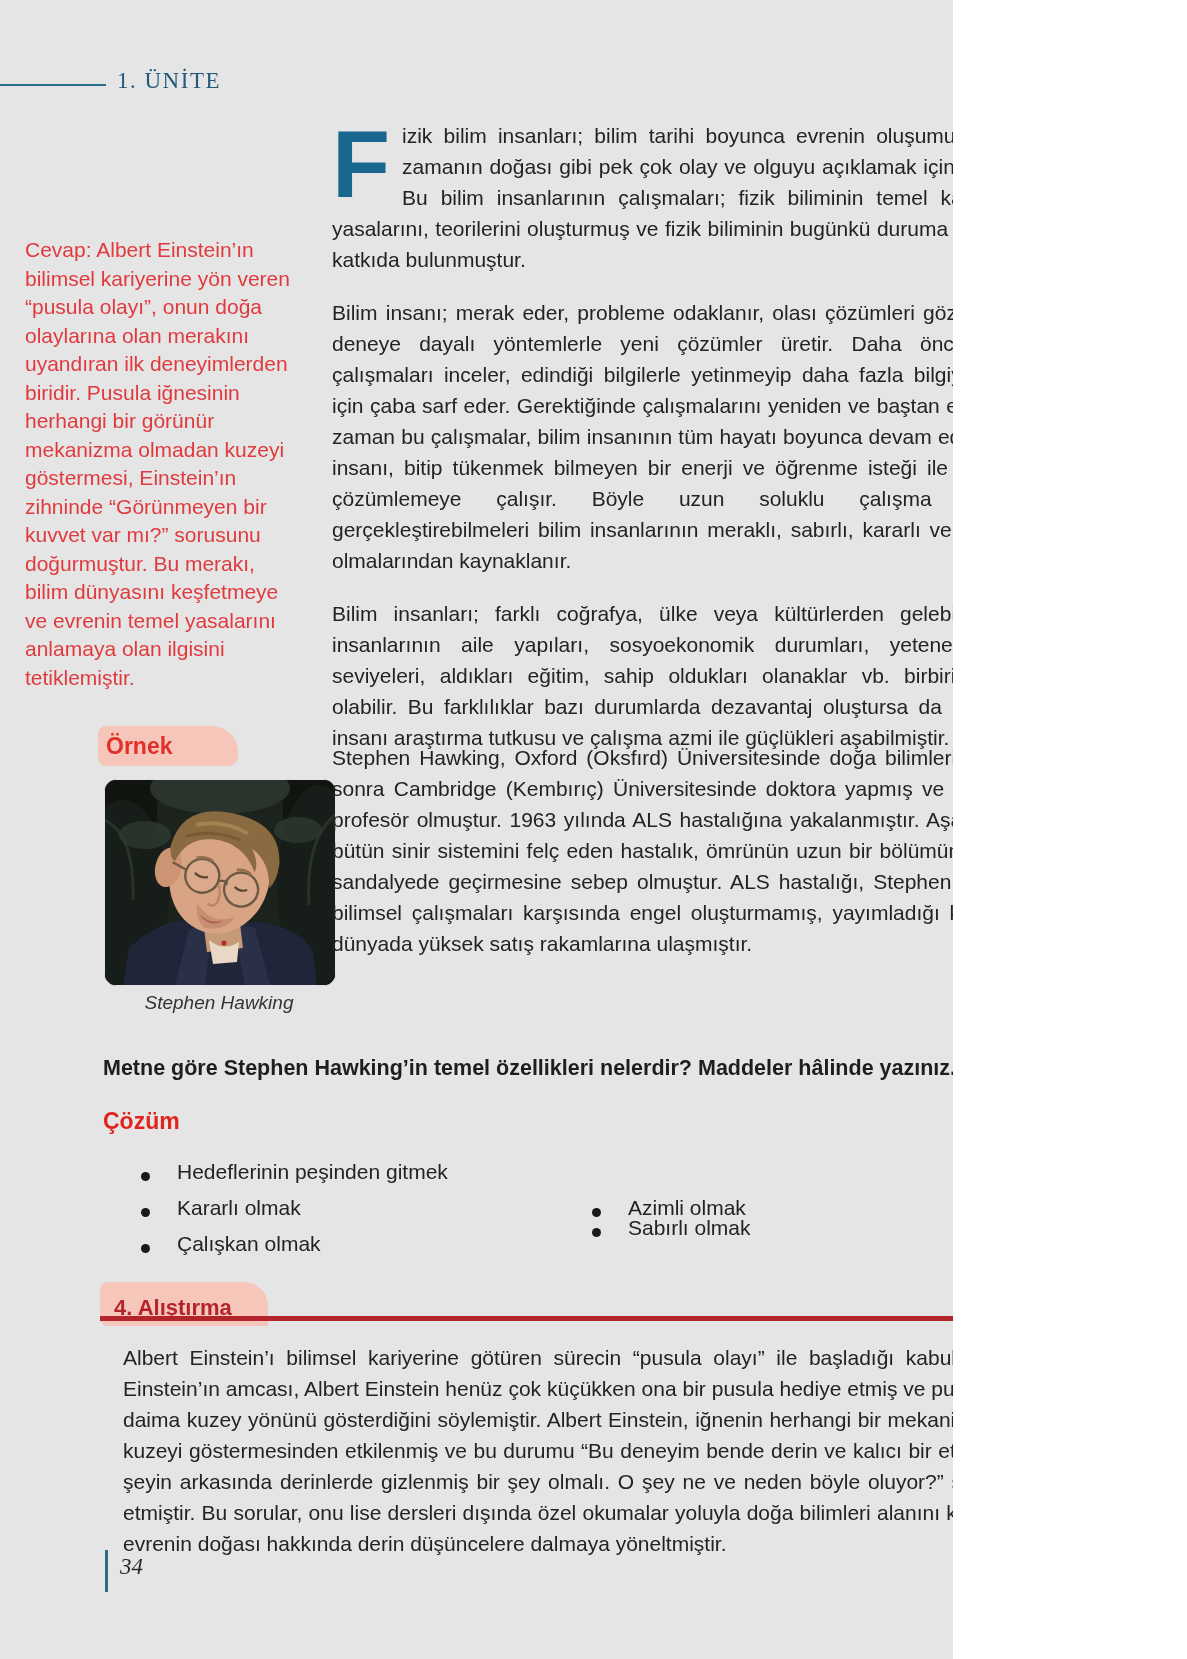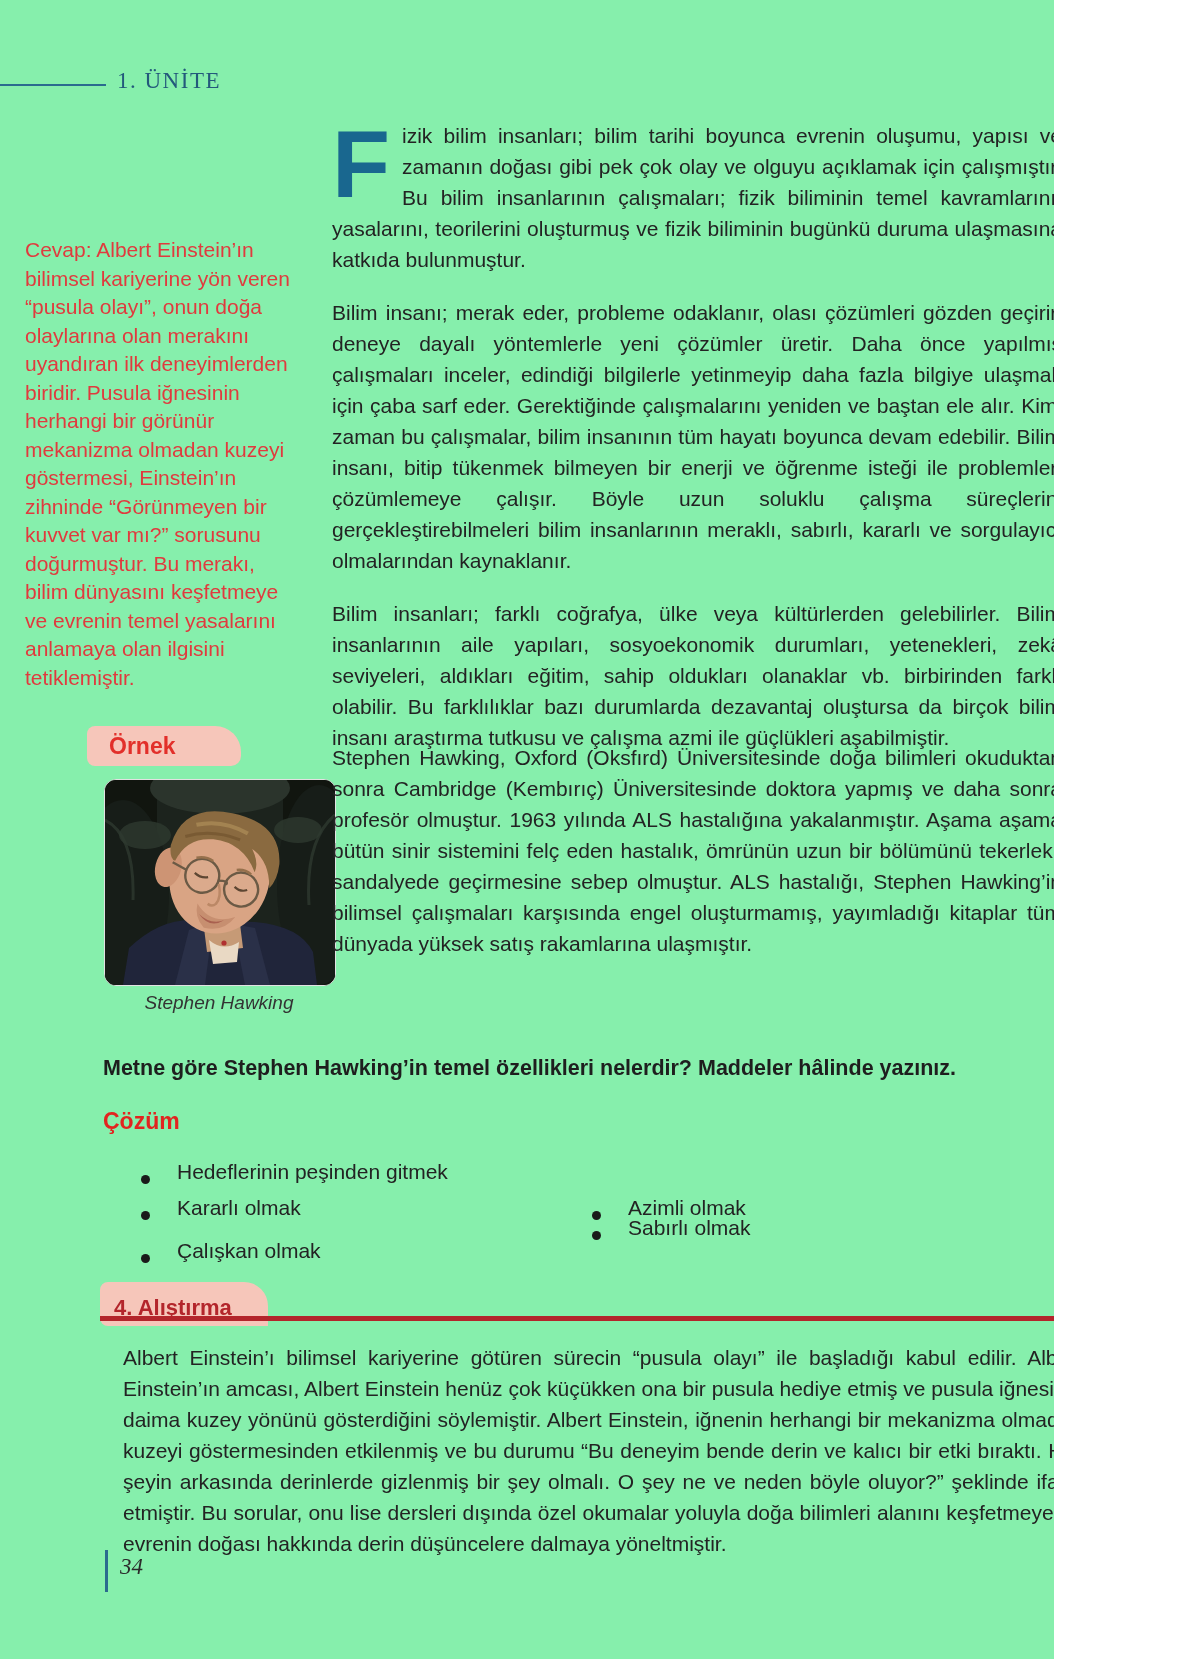--- a/index.html
+++ b/index.html
@@ -1,19 +1,19 @@
 <!DOCTYPE html>
 <html lang="tr"><head>
 <meta charset="utf-8">
 <style>
   html,body{margin:0;padding:0;background:#ffffff;}
   .page{
     position:relative;
-    width:1054px;height:1659px;
-    background:#86efac;
+    width:953px;height:1659px;
+    background:#e5e5e5;
     font-family:"Liberation Sans",sans-serif;
     color:#232323;
     overflow:hidden;
   }
   
   .unit-rule{position:absolute;left:0;top:84px;width:106px;height:2px;background:#2a6b8e;}
   .unit-title{
     position:absolute;left:117px;top:68px;
     font-family:"Liberation Serif",serif;
     font-size:23px;color:#23597b;letter-spacing:1.5px;
@@ -32,21 +32,21 @@
     font-size:95px;line-height:77px;
     margin:6px 12px 0 0;
   }
   
   .tab{
     position:absolute;height:40px;
     background:#f6c6ba;
     border-radius:8px 26px 10px 8px;
     display:flex;align-items:center;
   }
-  .example-tab{left:87px;top:726px;width:132px;padding-left:22px;}
+  .example-tab{left:98px;top:726px;width:132px;padding-left:8px;}
   .example-tab .tab-label{color:#e22f2a;font-weight:bold;font-size:23px;}
   
   .photo-card{
     position:absolute;left:104px;top:779px;width:230px;height:205px;
     border-radius:12px;overflow:hidden;border:1px solid #e2e2e2;
     background:#11150f;
   }
   .photo-card svg{display:block;width:100%;height:100%;}
   .photo-caption{
     position:absolute;left:104px;top:992px;width:230px;
@@ -58,21 +58,21 @@
   
   .question{
     position:absolute;left:103px;top:1056px;width:1000px;
     font-weight:bold;font-size:21.5px;white-space:nowrap;color:#1e1e1e;
   }
   
   .solution-label{
     position:absolute;left:103px;top:1108px;
     color:#e2241f;font-weight:bold;font-size:23px;
   }
-  .bullet-item{position:absolute;display:flex;align-items:flex-end;font-size:21px;color:#232323;}
+  .bullet-item{position:absolute;display:flex;align-items:center;font-size:21px;color:#232323;}
   .bullet-dot{
     width:9px;height:9px;border-radius:50%;background:#1a1a1a;
     margin:8px 27px 0 0;flex:0 0 9px;
   }
   
   .exercise-tab{left:100px;top:1282px;width:auto;height:36px;border-radius:8px 24px 0 8px;padding:8px 36px 0 14px;}
   .exercise-tab .tab-label{color:#b3252b;font-weight:bold;font-size:22px;}
   .exercise-rule{position:absolute;left:100px;top:1316px;width:962px;height:5px;background:#b3252b;}
   .exercise-para{
     position:absolute;left:103px;top:1342px;width:959px;
@@ -162,21 +162,21 @@
   <div class="solution-label">Çözüm</div>
 
   <div class="bullet-item" style="left:141px;top:1160px;width:440px;">
     <span class="bullet-dot"></span>
     <span>Hedeflerinin peşinden gitmek</span>
   </div>
   <div class="bullet-item" style="left:141px;top:1196px;width:440px;">
     <span class="bullet-dot"></span>
     <span>Kararlı olmak</span>
   </div>
-  <div class="bullet-item" style="left:141px;top:1232px;width:440px;margin-top:7px;">
+  <div class="bullet-item" style="left:141px;top:1232px;width:440px;">
     <span class="bullet-dot"></span>
     <span>Çalışkan olmak</span>
   </div>
   <div class="bullet-item" style="left:592px;top:1216px;width:420px;">
     <span class="bullet-dot"></span>
     <span>Sabırlı olmak</span>
   </div>
   <div class="bullet-item" style="left:592px;top:1196px;width:420px;">
     <span class="bullet-dot"></span>
     <span>Azimli olmak</span>

